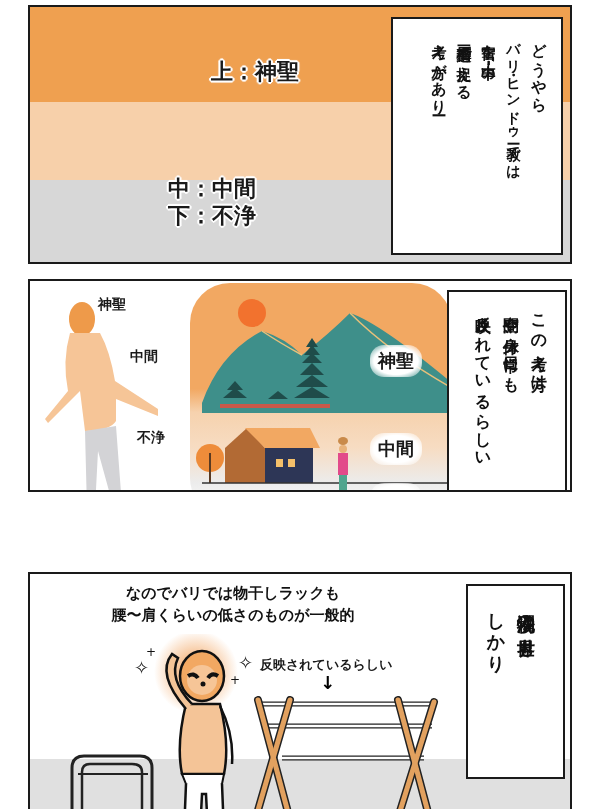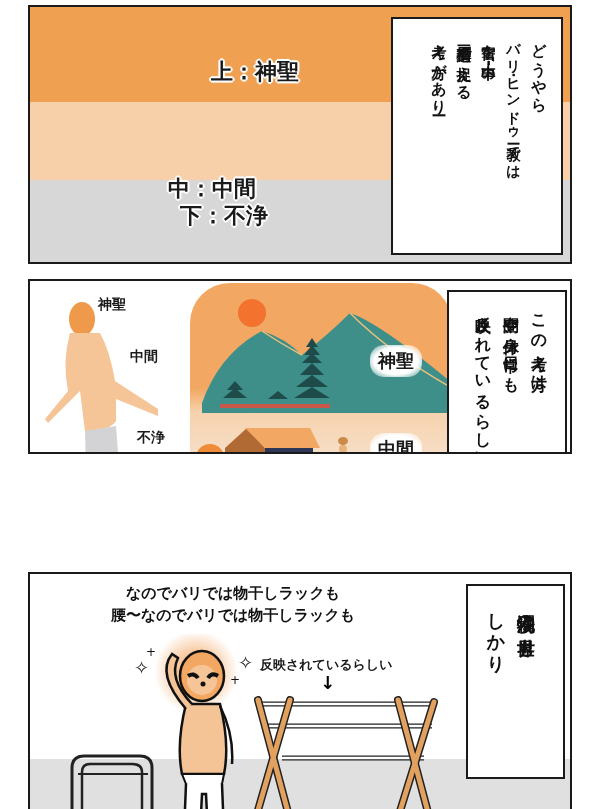--- a/index.html
+++ b/index.html
@@ -17,34 +17,34 @@
 </head>
 <body>
 
 <div class="panel" style="left:28px;top:5px;width:544px;height:259px;">
   <div class="band" style="top:0;height:95px;background:#EFA050;"></div>
   <div class="band" style="top:95px;height:78px;background:#F7D0AA;"></div>
   <div class="band" style="top:173px;height:86px;background:#D7D7D7;"></div>
 
   <div class="layer-label" style="left:138px;top:50px;margin-left:43px;">上：神聖</div>
   <div class="layer-label" style="left:138px;top:121px;margin-top:46px;">中：中間</div>
-  <div class="layer-label" style="left:150px;top:194px;">下：不浄</div>
+  <div class="layer-label" style="left:138px;top:194px;">下：不浄</div>
 
   <div class="box" style="left:361px;top:10px;width:172px;height:238px;">
     <div class="vtext" style="position:absolute;right:10px;top:14px;font-size:15px;line-height:25px;height:210px;">
       <span style="display:block;">どうやら</span>
       <span style="display:block;font-size:14px;">バリ・ヒンドゥー教では</span>
       <span style="display:block;font-size:14px;">宇宙を「上・中・下」の</span>
       <span style="display:block;">三層構造で捉える</span>
       <span style="display:block;">考え方がありー</span>
     </div>
   </div>
 </div>
 
-<div class="panel" style="left:28px;top:279px;width:544px;height:175px;">
+<div class="panel" style="left:28px;top:279px;width:544px;height:213px;">
 
   <svg style="position:absolute;left:10px;top:10px;" width="130" height="225" viewBox="0 0 130 225">
     <ellipse cx="42" cy="28" rx="13" ry="17" fill="#EE9A4A"></ellipse>
     <path d="M30 42 L60 42 Q70 60 75 90 L118 118 L118 125 L76 108 L76 130 Q70 140 45 140 L40 100 L20 120 L8 132 L5 128 L28 100 Q22 70 30 42Z" fill="#F6C597"></path>
     <path d="M45 140 L76 135 L82 215 L74 218 L58 160 L55 218 L47 218 Z" fill="#D3D3D6"></path>
   </svg>
   <div class="hand" style="left:68px;top:15px;">神聖</div>
   <div class="hand" style="left:100px;top:67px;">中間</div>
   <div class="hand" style="left:107px;top:148px;">不浄</div>
 
@@ -90,21 +90,21 @@
       <span style="display:block;">反映されているらしい</span>
     </div>
   </div>
 </div>
 
 <div class="panel" style="left:28px;top:538px;width:544px;height:276px;margin-top:34px;">
   <div style="position:absolute;left:0;right:0;top:185px;bottom:0;background:#E0E0E0;"></div>
 
   <div style="position:absolute;left:58px;top:8px;width:290px;text-align:center;font-weight:bold;font-size:15px;line-height:22px;color:#111;">
     <div>なのでバリでは物干しラックも</div>
-    <div>腰〜なのでバリでは物干しラックも</div>
+    <div>腰〜肩くらいの低さのものが一般的</div>
   </div>
 
   <svg style="position:absolute;left:38px;top:180px;" width="90" height="85" viewBox="0 0 90 85">
     <path d="M4 82 L4 14 Q4 2 16 2 L72 2 Q84 2 84 14 L84 82" stroke="#222" stroke-width="3" fill="none"></path>
     <path d="M14 82 L14 18 Q14 10 22 10 L64 10 Q74 10 74 18 L74 82" stroke="#222" stroke-width="2.5" fill="none"></path>
     <line x1="10" y1="20" x2="80" y2="20" stroke="#222" stroke-width="2"></line>
     <line x1="4" y1="70" x2="14" y2="74" stroke="#222" stroke-width="2"></line>
     <line x1="74" y1="70" x2="84" y2="74" stroke="#222" stroke-width="2"></line>
   </svg>
 

